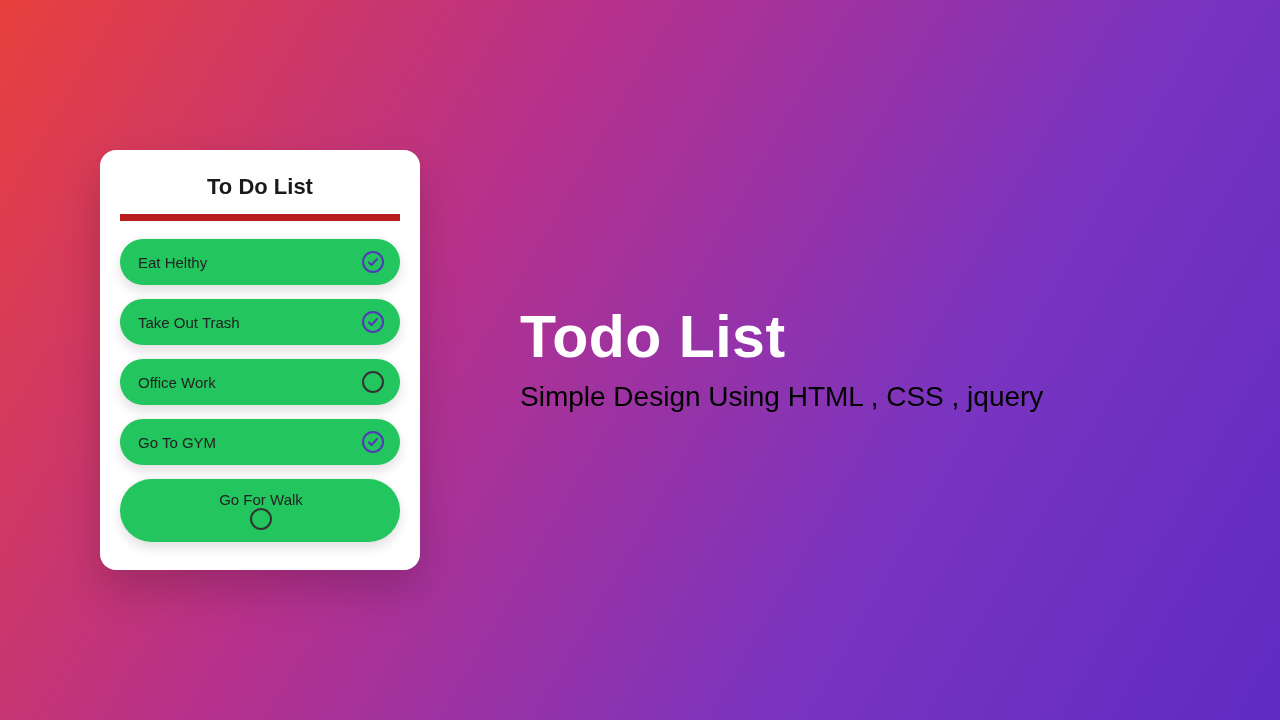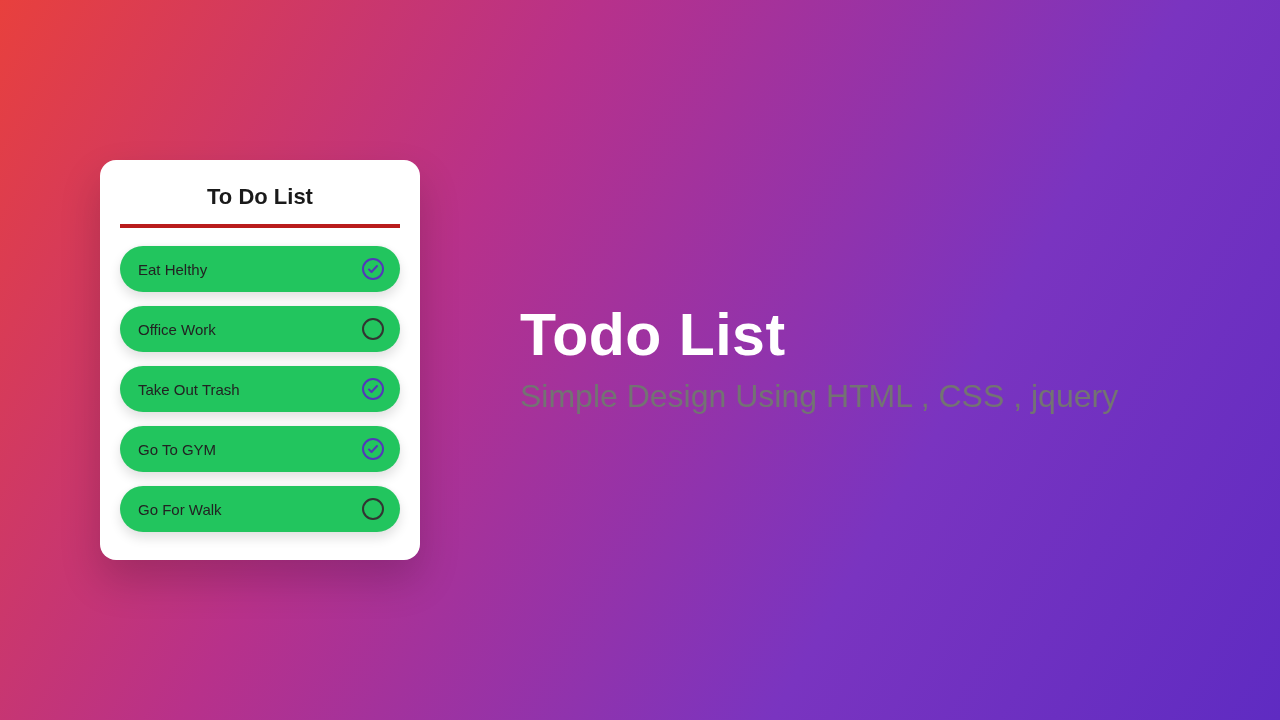--- a/index.html
+++ b/index.html
@@ -16,34 +16,34 @@
     border-radius: 16px;
     padding: 24px 20px 28px 20px;
     box-shadow: 0 20px 40px rgba(0,0,0,0.18);
   }
   .card-title {
     text-align: center;
     font-size: 22px;
     font-weight: 700;
     color: #1a1a1a;
     padding-bottom: 14px;
-    border-bottom: 4px solid #b91c1c;
+    border-bottom: 7px solid #b91c1c;
     margin-bottom: 18px;
   }
   .todo-item {
     display: flex;
     align-items: center;
     justify-content: space-between;
     background: #22c55e;
     border-radius: 999px;
     padding: 12px 16px 12px 18px;
     margin-bottom: 14px;
     box-shadow: 0 6px 12px rgba(0,0,0,0.12), 0 -1px 3px rgba(0,0,0,0.04);
   }
-  .todo-item:last-child { margin-bottom: 0; }
+  .todo-item:last-child { margin-bottom: 0; flex-direction: column; }
   .todo-label {
     font-size: 15px;
     color: #222;
   }
   .check {
     width: 22px;
     height: 22px;
     border: 2px solid #5338b9;
     border-radius: 50%;
     display: flex;
@@ -59,50 +59,50 @@
     max-width: 700px;
   }
   .hero-title {
     font-size: 59px;
     font-weight: 800;
     line-height: 1.05;
     letter-spacing: 0.5px;
     margin-bottom: 12px;
   }
   .hero-subtitle {
-    font-size: 32px;
+    font-size: 28px;
     font-weight: 400;
-    color: #737373;
+    color: #000000;
   }
 </style>
 </head>
 <body>
 
 <div class="card">
   <div class="card-title">To Do List</div>
   <div id="todo-list">
       <div class="todo-item">
         <span class="todo-label">Eat Helthy</span>
         <span class="check">
           <svg width="12" height="12" viewBox="0 0 24 24" fill="none" stroke="#5338b9" stroke-width="4" stroke-linecap="round" stroke-linejoin="round">
             <polyline points="4 13 9 18 20 6"></polyline>
           </svg>
         </span>
       </div>
       <div class="todo-item">
-        <span class="todo-label">Office Work</span>
-        <span class="check empty"></span>
-      </div>
-      <div class="todo-item">
         <span class="todo-label">Take Out Trash</span>
         <span class="check">
           <svg width="12" height="12" viewBox="0 0 24 24" fill="none" stroke="#5338b9" stroke-width="4" stroke-linecap="round" stroke-linejoin="round">
             <polyline points="4 13 9 18 20 6"></polyline>
           </svg>
         </span>
+      </div>
+      <div class="todo-item">
+        <span class="todo-label">Office Work</span>
+        <span class="check empty"></span>
       </div>
       <div class="todo-item">
         <span class="todo-label">Go To GYM</span>
         <span class="check">
           <svg width="12" height="12" viewBox="0 0 24 24" fill="none" stroke="#5338b9" stroke-width="4" stroke-linecap="round" stroke-linejoin="round">
             <polyline points="4 13 9 18 20 6"></polyline>
           </svg>
         </span>
       </div>
       <div class="todo-item">

